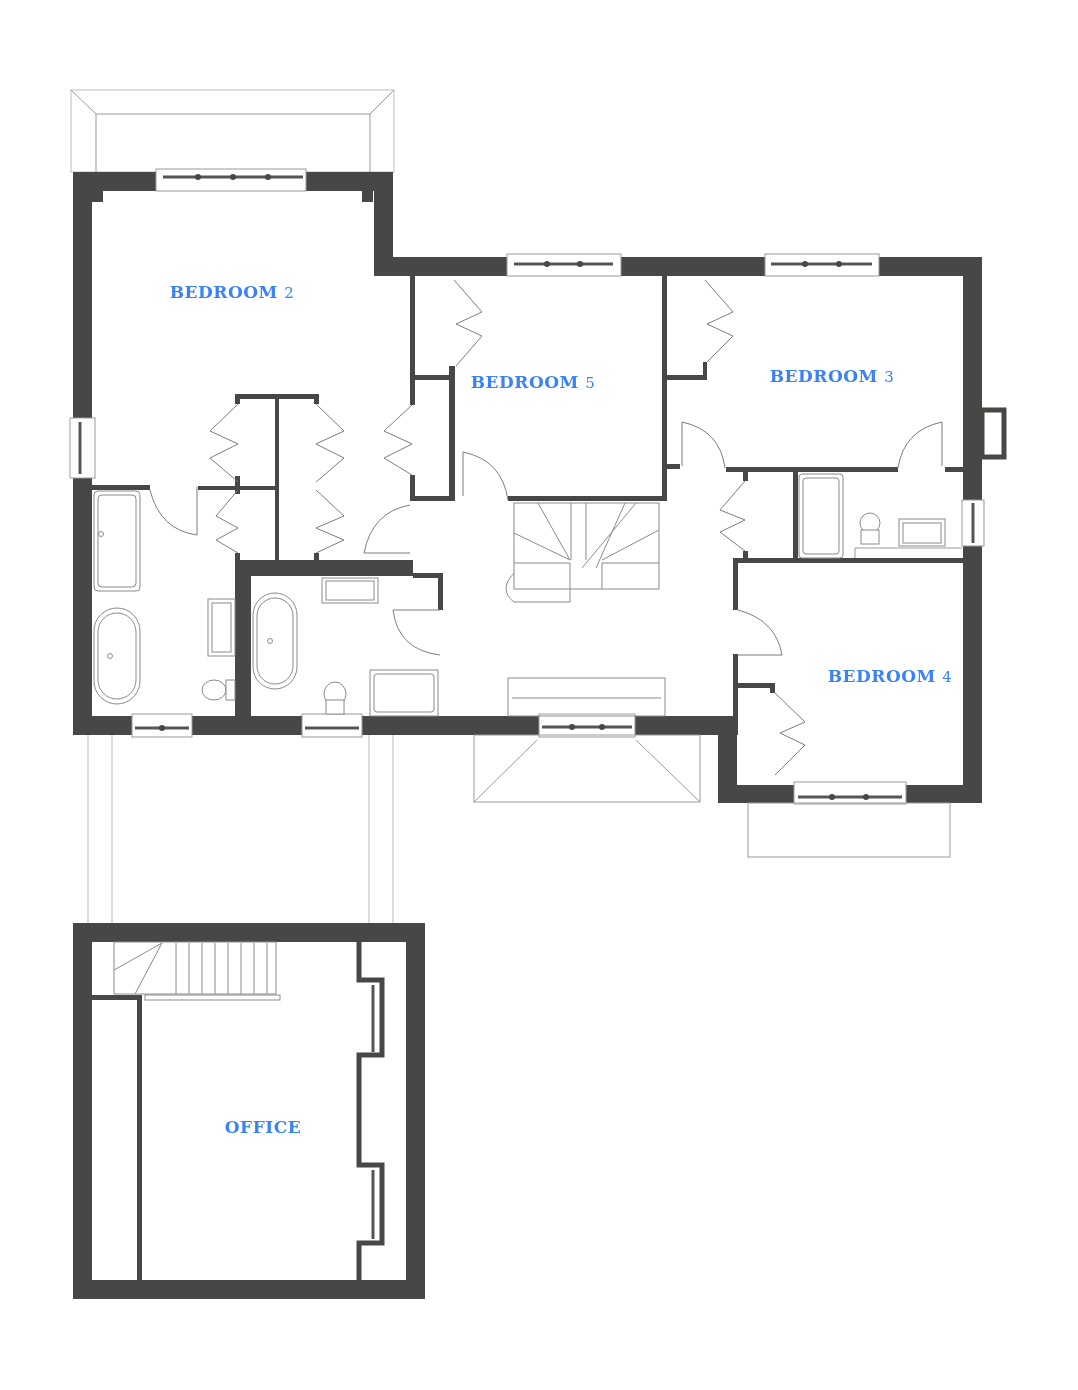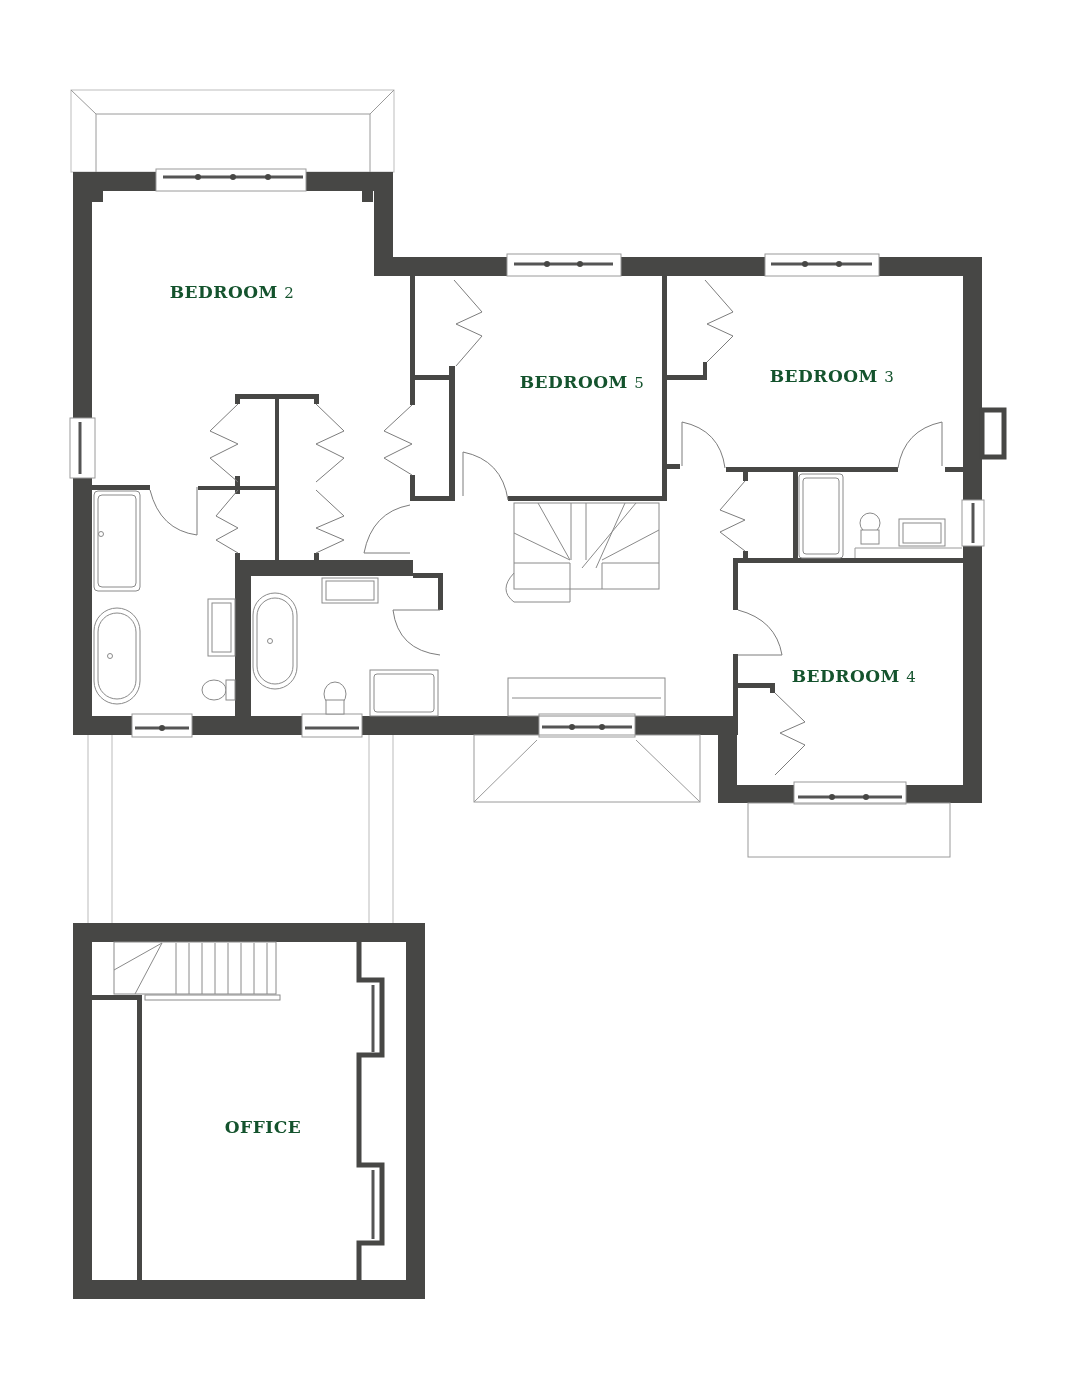--- a/index.html
+++ b/index.html
@@ -8,21 +8,21 @@
   .wall { fill: #474745; }
   .thin { fill: none; stroke: #9a9a9a; stroke-width: 1; }
   .fix { fill: #ffffff; stroke: #8a8a8a; stroke-width: 1; }
   .glass { stroke: #555; stroke-width: 3; }
   .mull { fill: #474745; }
   .label {
     position: absolute;
     font-family: "DejaVu Serif", serif;
     font-size: 17px;
     letter-spacing: 0.5px;
-    color: #14532d;
+    color: #3b82f6;
     font-weight: bold;
     white-space: nowrap;
     transform: translate(-50%, -50%);
   }
   .label .num { font-weight: normal; font-size: 15px; }
 </style>
 </head>
 <body>
 
 <svg width="1078" height="1390" viewBox="0 0 1078 1390">
@@ -295,27 +295,27 @@
       <line x1="267" y1="943" x2="267" y2="994"></line>
       <rect x="145" y="995" width="135" height="5"></rect>
     </g>
   </g>
 </svg>
 
 <div class="label" style="left:232px; top:292px;">
   <span>BEDROOM</span>
   <span class="num">2</span>
 </div>
-<div class="label" style="left:582px; top:382px;text-align:center;">
+<div class="label" style="left:533px; top:382px;text-align:center;">
   <span>BEDROOM</span>
   <span class="num">5</span>
 </div>
 <div class="label" style="left:832px; top:376px;">
   <span>BEDROOM</span>
   <span class="num">3</span>
 </div>
-<div class="label" style="left:854px; top:676px;">
+<div class="label" style="left:890px; top:676px;">
   <span>BEDROOM</span>
   <span class="num">4</span>
 </div>
 <div class="label" style="left:263px; top:1127px;">
   <span>OFFICE</span>
 </div>
 
 </body></html>

